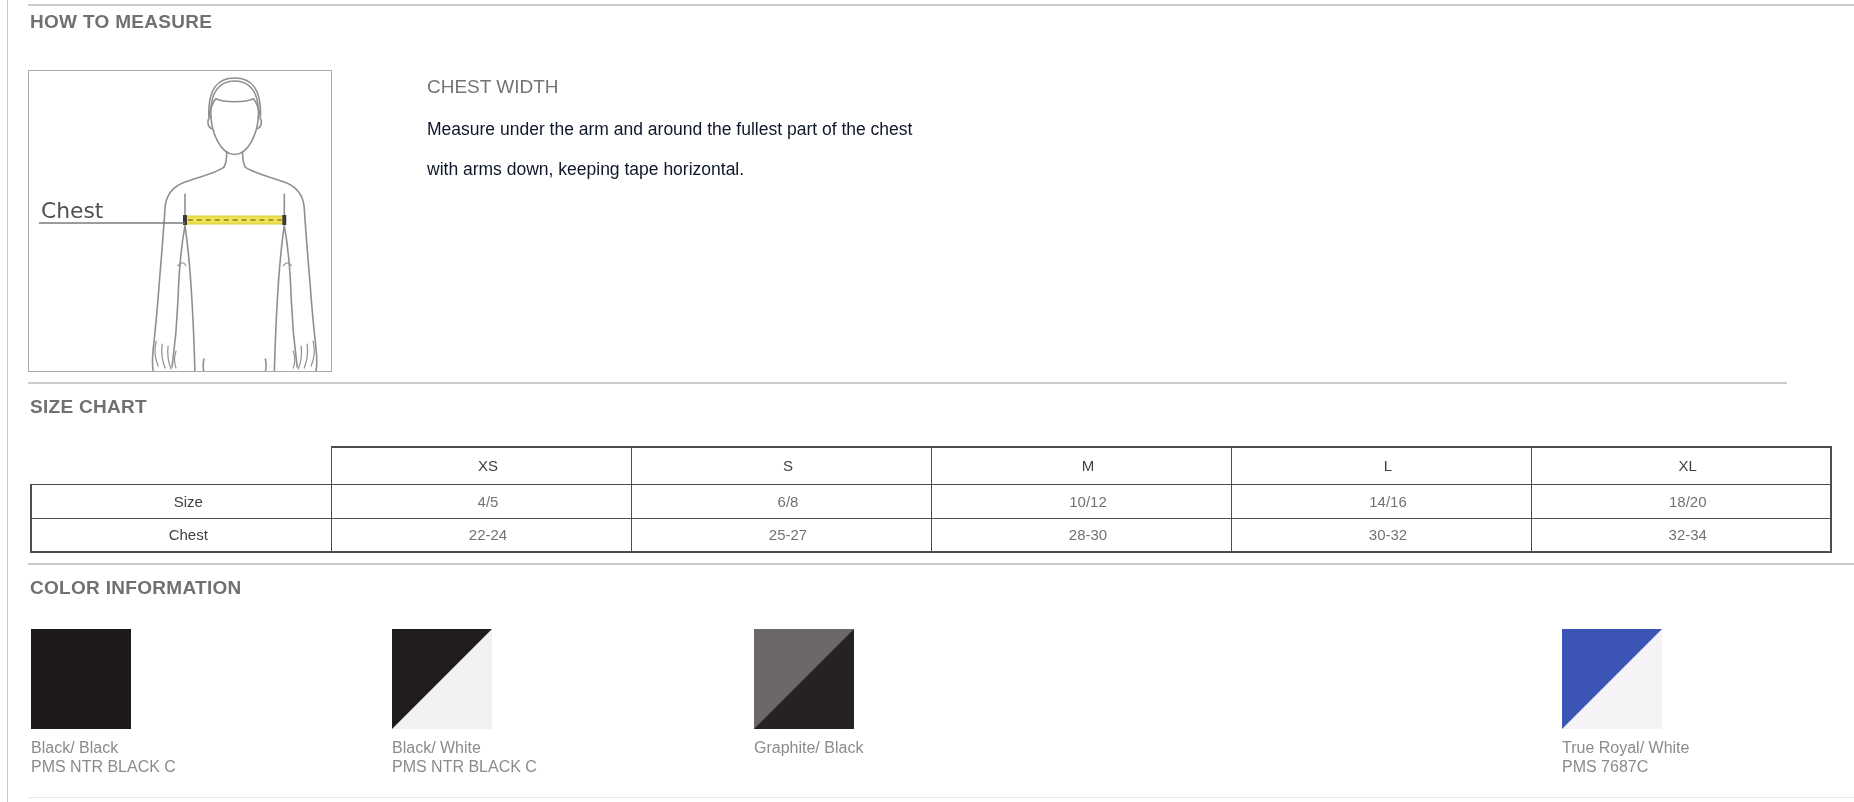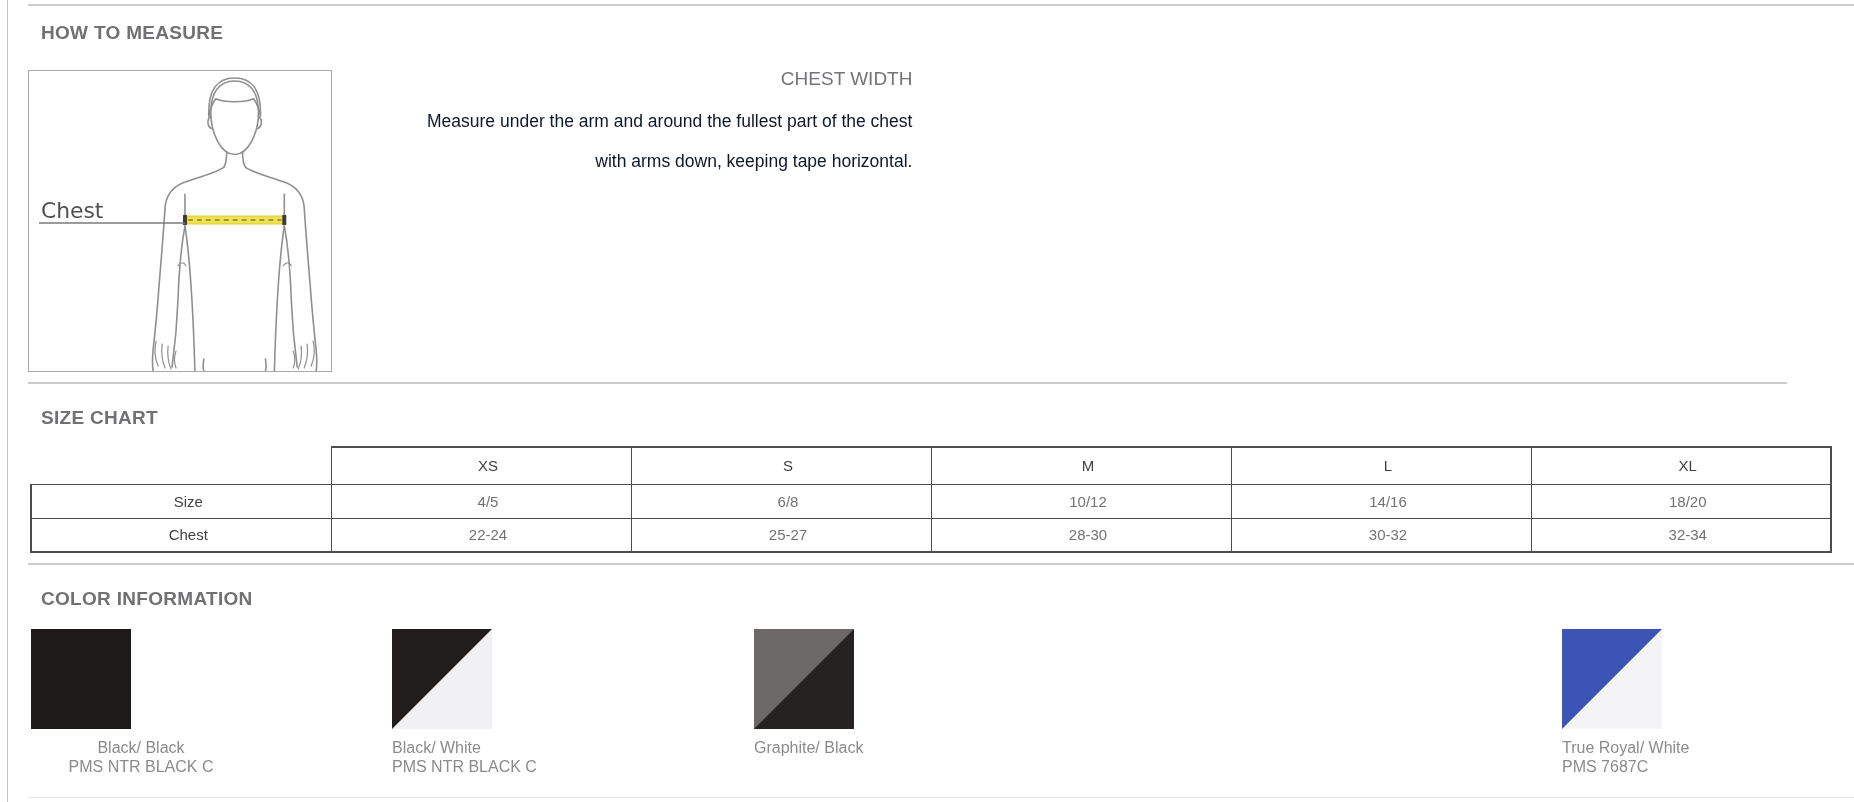--- a/index.html
+++ b/index.html
@@ -17,40 +17,40 @@
     background: #c6c6c8;
   }
   .rule { position: absolute; height: 2px; background: #cccccd; border: none; margin: 0; }
   .rule-top { left: 28px; right: 0; top: 4px; }
   .rule-mid { left: 28px; top: 382px; width: 1759px; }
   .rule-low { left: 28px; right: 0; top: 563px; }
   .rule-bottom { left: 28px; right: 0; top: 797px; height: 1px; background: #e6e6e8; }
 
   .section-heading {
     position: absolute;
-    margin: 11px;
+    margin: 0;
     font-size: 19px;
     font-weight: bold;
     color: #717173;
     letter-spacing: 0.3px;
     white-space: nowrap;
   }
   .heading-measure { left: 30px; top: 11px; }
   .heading-size   { left: 30px; top: 396px; }
   .heading-color  { left: 30px; top: 577px; }
 
   .figure-box {
     position: absolute; left: 28px; top: 70px;
     width: 304px; height: 302px;
     border: 1px solid #a9a9ab;
     background: #ffffff;
   }
   .figure-box svg { display: block; width: 100%; height: 100%; }
 
-  .measure-text { position: absolute; left: 427px; top: 68px; text-align: right; }
+  .measure-text { position: absolute; left: 427px; top: 76px; }
   .measure-title {
     margin: 0 0 11px 0;
     font-size: 19px;
     font-weight: normal;
     color: #747478;
   }
   .measure-line {
     margin: 0;
     font-size: 17.5px;
     color: #0f172a;
@@ -78,21 +78,21 @@
   .size-table thead th.empty-cell { border: none; background: transparent; }
   .size-table thead th:not(.empty-cell) { border-top-width: 2px; }
   .size-table thead th:last-child,
   .size-table tbody td:last-child { border-right-width: 2px; }
   .size-table tbody td:first-child { border-left-width: 2px; margin-top: 20px; }
   .size-table tbody tr:last-child td { border-bottom-width: 2px; }
   .row-label { color: #3f3f41; }
   .cell-value { color: #727276; }
 
   .swatch-item { position: absolute; top: 629px; width: 220px; }
-  .swatch-item.pos-0 { left: 31px; text-align: center; }
+  .swatch-item.pos-0 { left: 31px; }
   .swatch-item.pos-1 { left: 392px; }
   .swatch-item.pos-2 { left: 754px; }
   .swatch-item.pos-3 { left: 1113px; }
   .swatch-item.pos-4 { left: 1562px; }
   .swatch-tile { width: 100px; height: 100px; background: #1d1a19; }
   .swatch-name { margin-top: 9px; font-size: 16px; color: #8b8b8d; line-height: 19px; }
   .swatch-pms  { font-size: 16px; color: #8b8b8d; line-height: 19px; min-height: 19px; }
 </style>
 </head>
 <body>

